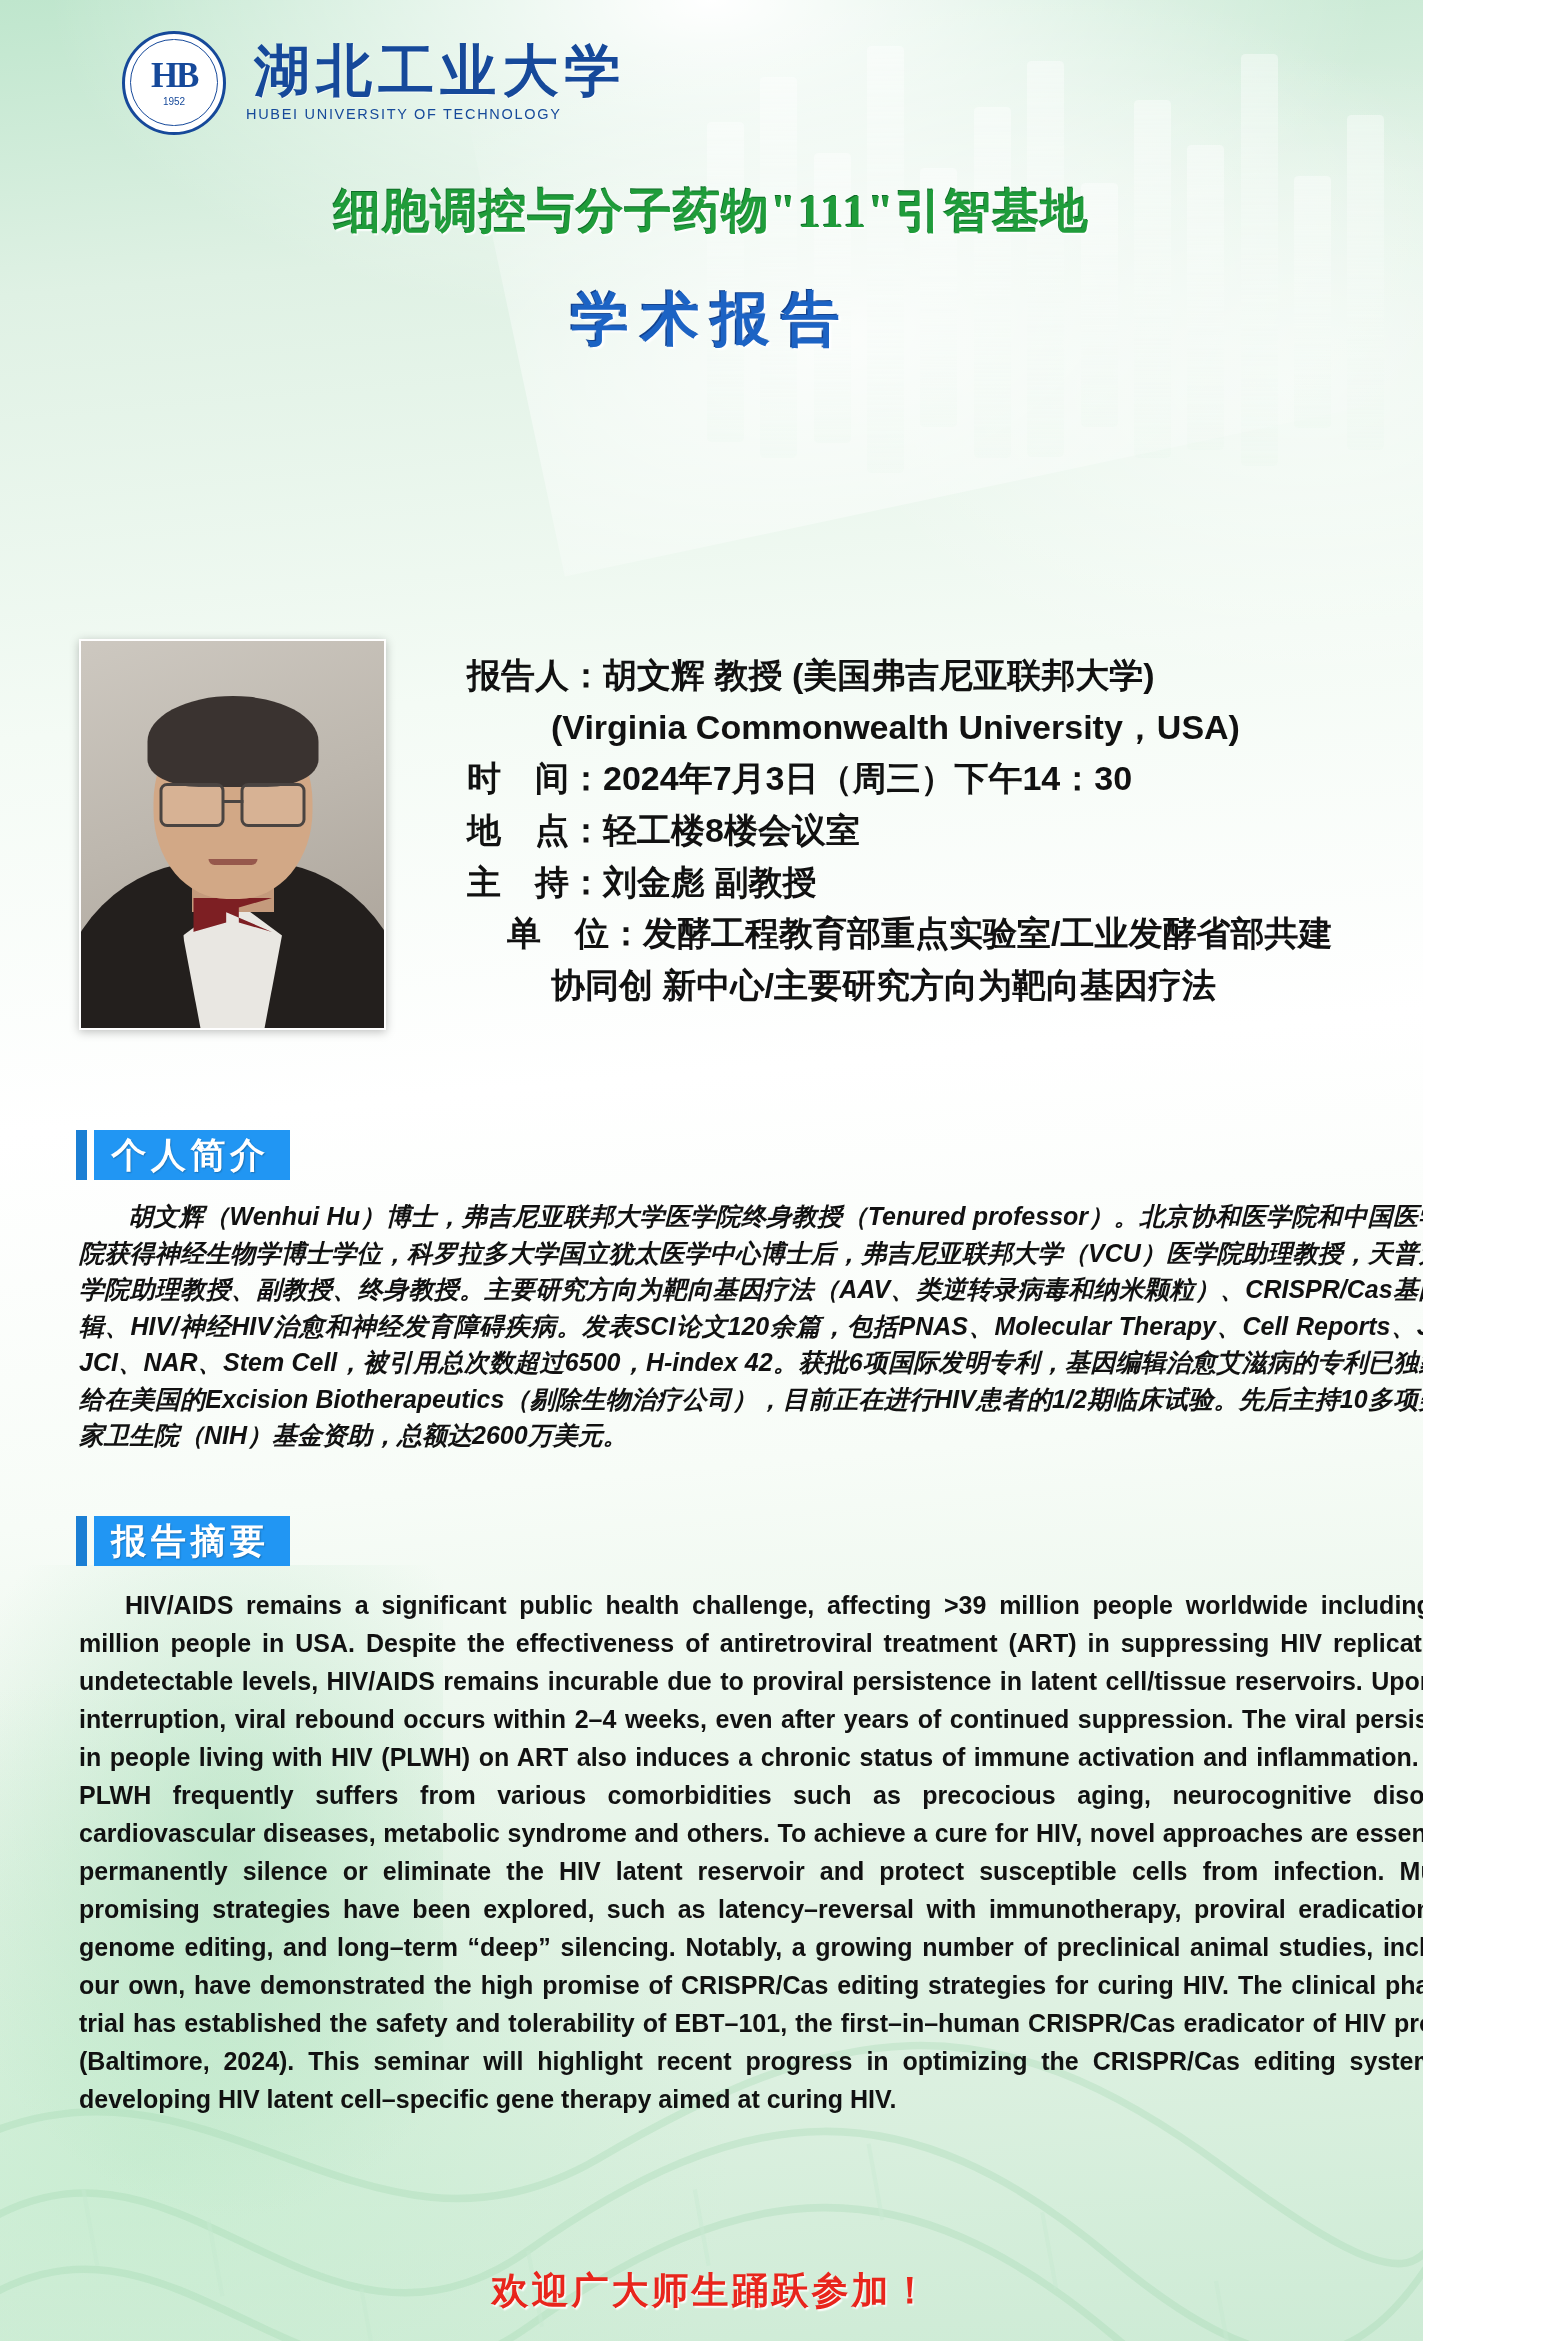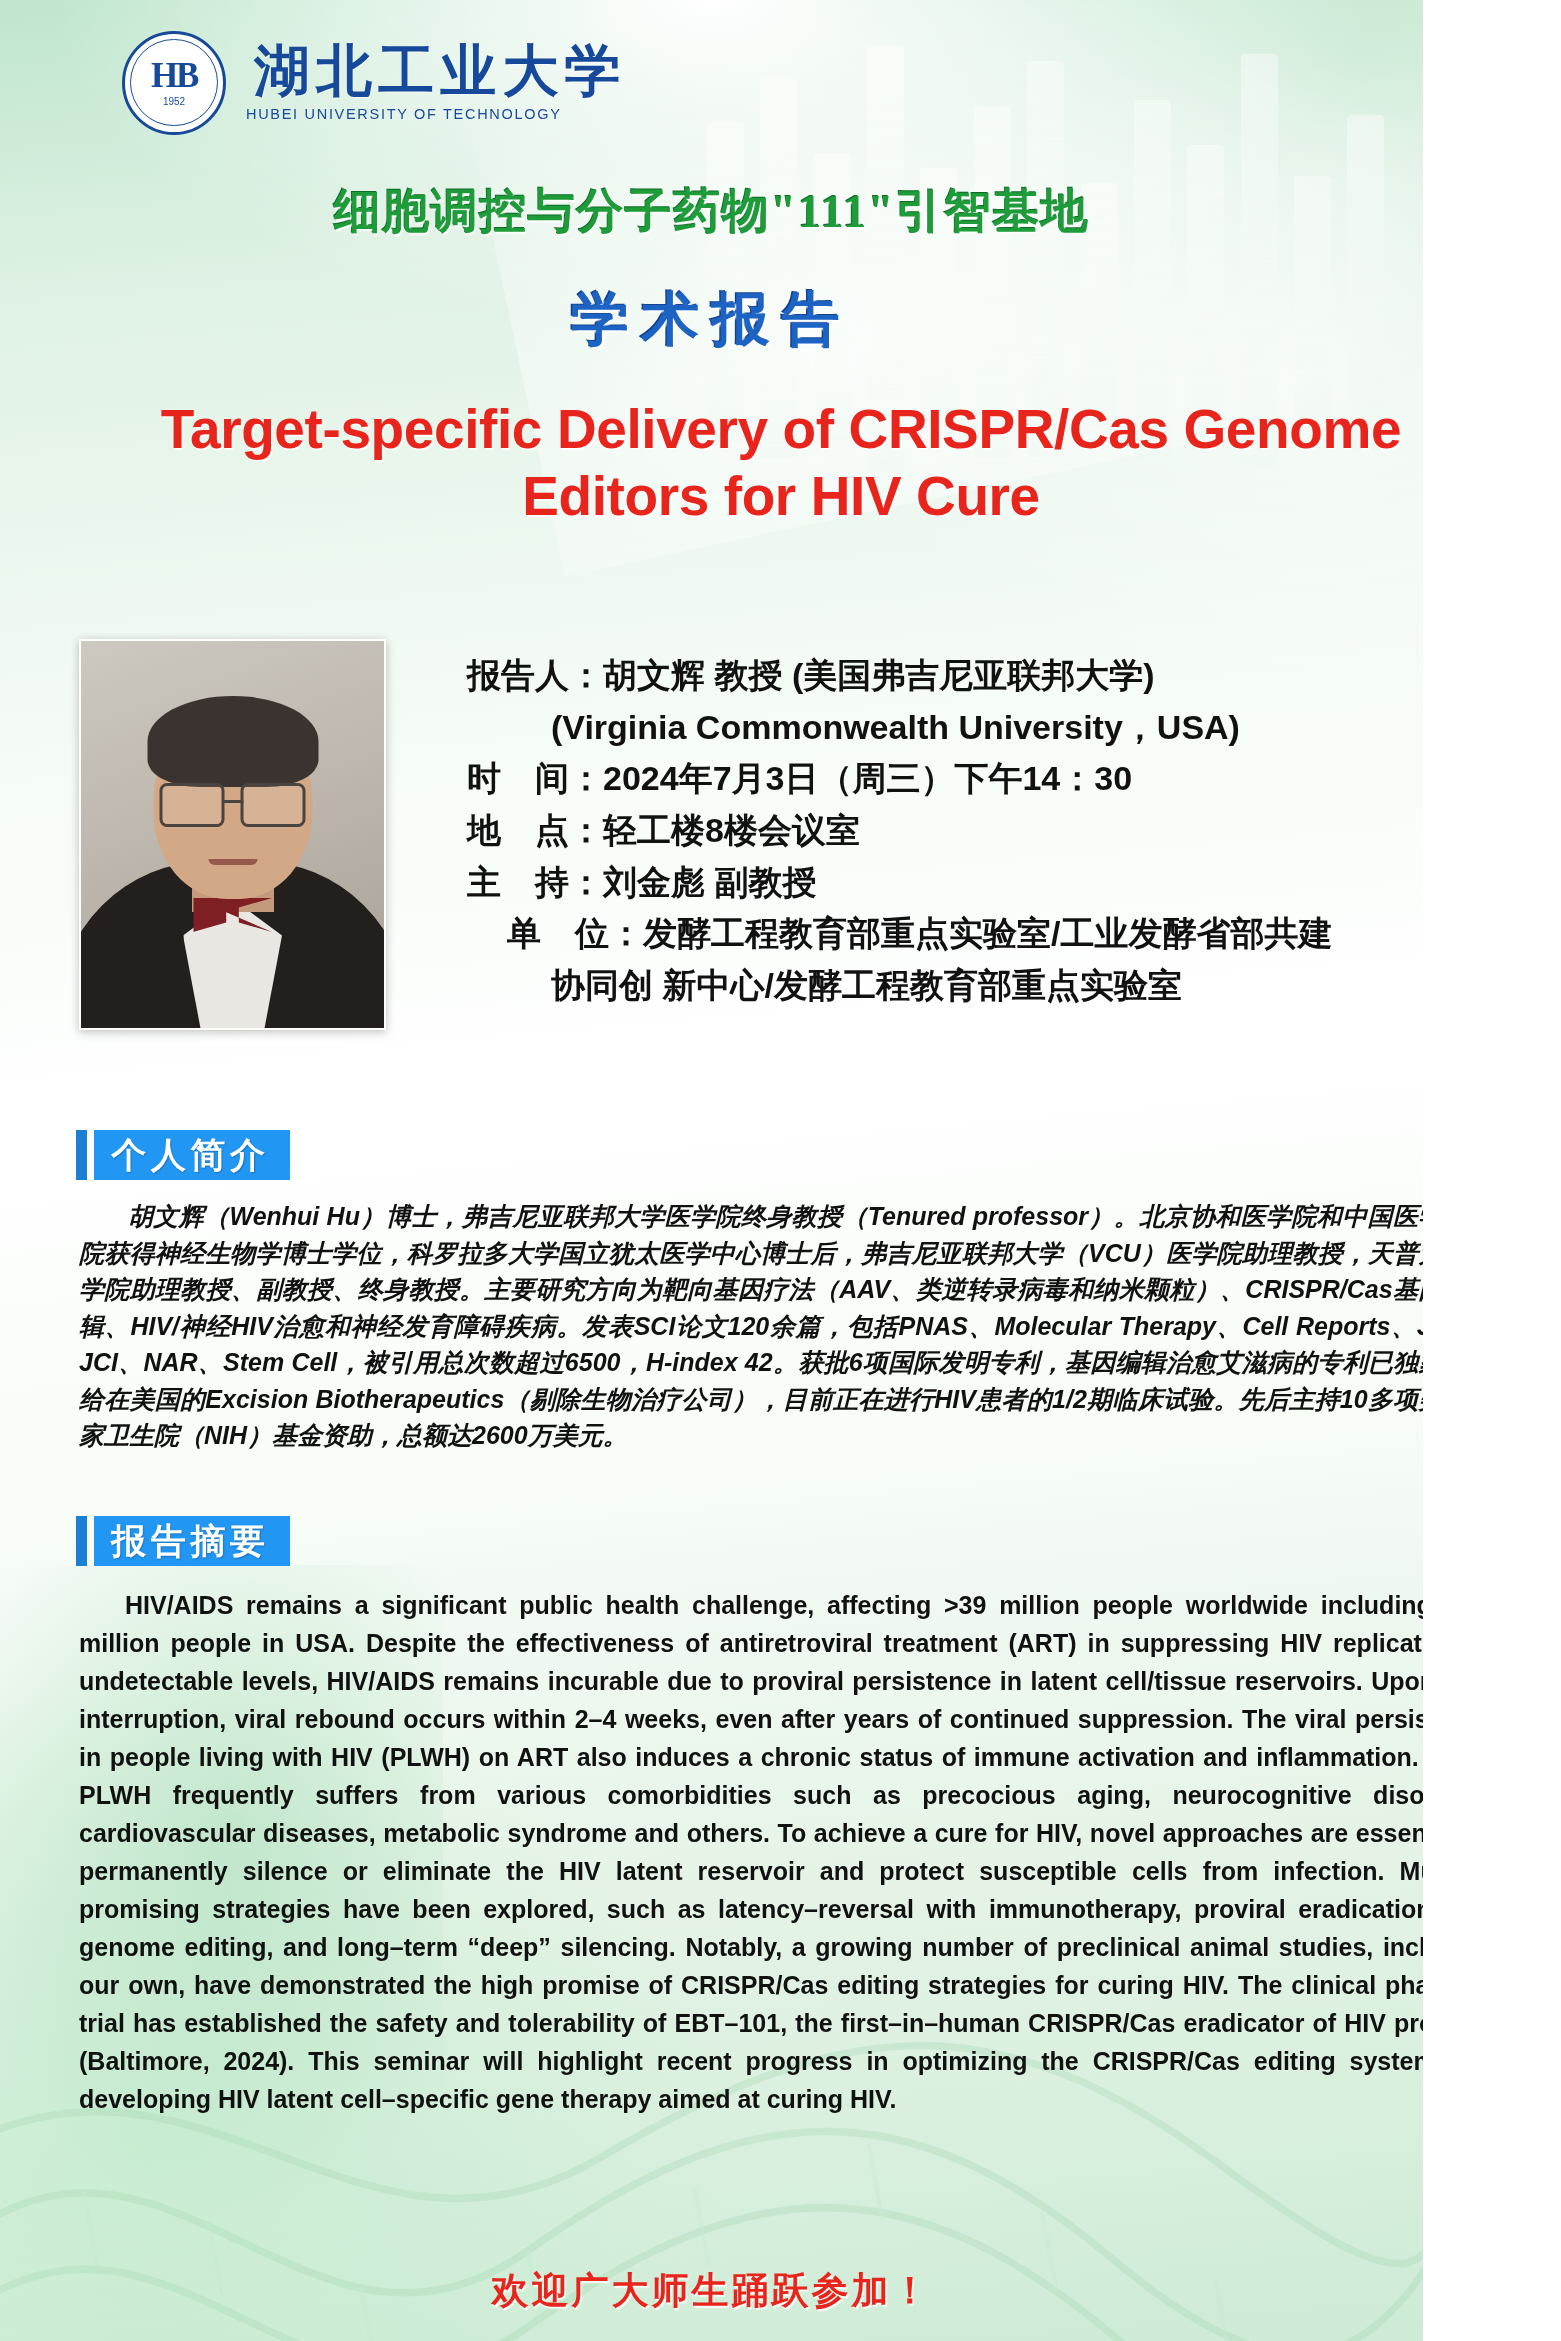--- a/index.html
+++ b/index.html
@@ -371,21 +371,20 @@
       <div class="yr">1952</div>
     </div>
     <div>
       <div class="logo-text-cn">湖北工业大学</div>
       <div class="logo-text-en">HUBEI UNIVERSITY OF TECHNOLOGY</div>
     </div>
   </div>
 
   <div class="title-cn-1">细胞调控与分子药物"111"引智基地</div>
   <div class="title-cn-2">学术报告</div>
-  <div class="title-en">Target-specific Delivery of CRISPR/Cas Genome Editors for HIV Cure</div>
 
   <div class="photo">
     <div class="bgwall"></div>
     <div class="suit"></div>
     <div class="shirt"></div>
     <div class="neck"></div>
     <div class="bowtie"></div>
     <div class="head"></div>
     <div class="hair"></div>
     <div class="glasses">
@@ -396,21 +395,21 @@
     <div class="mouth"></div>
   </div>
 
   <div class="info">
     <div class="info-line">报告人：胡文辉 教授 (美国弗吉尼亚联邦大学)</div>
     <div class="info-line indent">(Virginia Commonwealth University，USA)</div>
     <div class="info-line">时　间：2024年7月3日（周三）下午14：30</div>
     <div class="info-line">地　点：轻工楼8楼会议室</div>
     <div class="info-line">主　持：刘金彪 副教授</div>
     <div class="info-line wrap">单　位：发酵工程教育部重点实验室/工业发酵省部共建</div>
-    <div class="info-line indent">协同创 新中心/发酵工程教育部重点实验室</div>
+    <div class="info-line indent">协同创 新中心/主要研究方向为靶向基因疗法</div>
   </div>
 
   <div class="sec-head" id="sec-bio">
     <div class="bar"></div>
     <div class="lbl">个人简介</div>
   </div>
   <div class="bio">
     <p>胡文辉（Wenhui Hu）博士，弗吉尼亚联邦大学医学院终身教授（Tenured professor）。北京协和医学院和中国医学科学院获得神经生物学博士学位，科罗拉多大学国立犹太医学中心博士后，弗吉尼亚联邦大学（VCU）医学院助理教授，天普大学医学院助理教授、副教授、终身教授。主要研究方向为靶向基因疗法（AAV、类逆转录病毒和纳米颗粒）、CRISPR/Cas基因组编辑、HIV/神经HIV治愈和神经发育障碍疾病。发表SCI论文120余篇，包括PNAS、Molecular Therapy、Cell Reports、JEM、JCI、NAR、Stem Cell，被引用总次数超过6500，H-index 42。获批6项国际发明专利，基因编辑治愈艾滋病的专利已独家转让给在美国的Excision Biotherapeutics（剔除生物治疗公司），目前正在进行HIV患者的1/2期临床试验。先后主持10多项美国国家卫生院（NIH）基金资助，总额达2600万美元。</p>
   </div>
 

